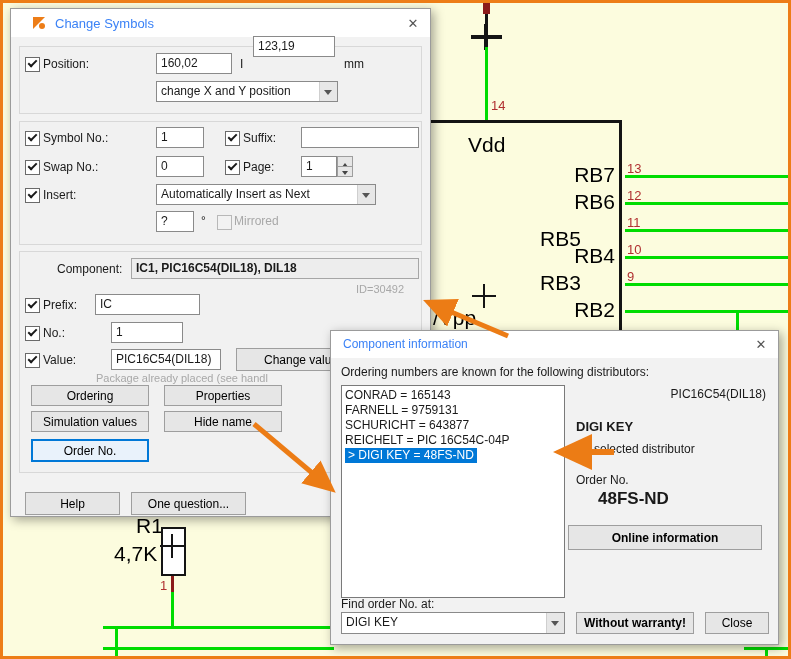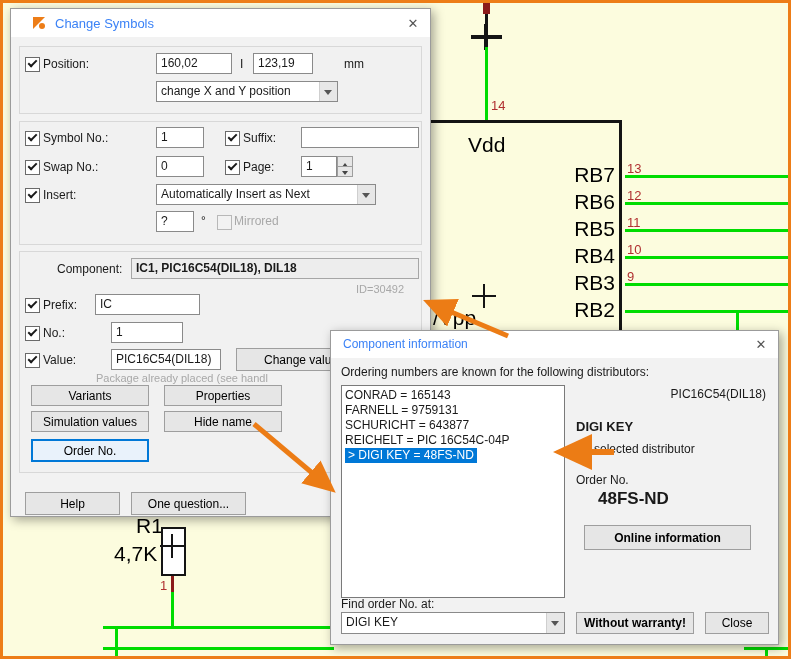--- a/index.html
+++ b/index.html
@@ -70,29 +70,29 @@
     <div class="sch-label" style="left:468px;top:133px">Vdd</div>
 
     <div class="sch-label" style="left:540px;top:163px;width:75px;text-align:right">RB7</div>
     <div class="wire" style="left:625px;top:175px;width:163px;height:3px"></div>
     <div class="pin-num" style="left:627px;top:161px">13</div>
 
     <div class="sch-label" style="left:540px;top:190px;width:75px;text-align:right">RB6</div>
     <div class="wire" style="left:625px;top:202px;width:163px;height:3px"></div>
     <div class="pin-num" style="left:627px;top:188px">12</div>
 
-    <div class="sch-label" style="left:540px;top:217px;width:75px;text-align:right">RB5</div>
+    <div class="sch-label" style="left:540px;top:227px;width:75px;">RB5</div>
     <div class="wire" style="left:625px;top:229px;width:163px;height:3px"></div>
     <div class="pin-num" style="left:627px;top:215px">11</div>
 
     <div class="sch-label" style="left:540px;top:244px;width:75px;text-align:right">RB4</div>
     <div class="wire" style="left:625px;top:256px;width:163px;height:3px"></div>
     <div class="pin-num" style="left:627px;top:242px">10</div>
 
-    <div class="sch-label" style="left:540px;top:271px;width:75px;text-align:right">RB3</div>
+    <div class="sch-label" style="left:540px;top:271px;width:75px;text-align:left">RB3</div>
     <div class="wire" style="left:625px;top:283px;width:163px;height:3px"></div>
     <div class="pin-num" style="left:627px;top:269px">9</div>
 
     <div class="sch-label" style="left:540px;top:298px;width:75px;text-align:right">RB2</div>
     <div class="wire" style="left:625px;top:310px;width:163px;height:3px"></div>
     <div class="wire" style="left:736px;top:310px;width:3px;height:22px"></div>
 
     <div class="sch-label" style="left:433px;top:306px">/Vpp</div>
     <div class="blackbar" style="left:472px;top:295px;width:24px;height:2px"></div>
     <div class="blackbar" style="left:483px;top:284px;width:2px;height:24px"></div>
@@ -120,21 +120,21 @@
       </svg>
       <div class="ttext" style="left:44px;top:7px">Change Symbols</div>
       <div class="close">✕</div>
     </div>
 
     <div class="grp" style="left:8px;top:37px;width:403px;height:68px"></div>
     <span class="cb checked" style="left:14px;top:48px"></span>
     <div class="lbl" style="left:32px;top:48px">Position:</div>
     <div class="fld" style="left:145px;top:44px;width:76px">160,02</div>
     <div class="lbl" style="left:229px;top:48px">I</div>
-    <div class="fld" style="left:242px;top:44px;width:60px">123,19</div>
+    <div class="fld" style="left:242px;top:27px;width:82px">123,19</div>
     <div class="lbl" style="left:333px;top:48px">mm</div>
     <div class="combo" style="left:145px;top:72px;width:182px">change X and Y position</div>
 
     <div class="grp" style="left:8px;top:112px;width:403px;height:124px"></div>
     <span class="cb checked" style="left:14px;top:122px"></span>
     <div class="lbl" style="left:32px;top:122px">Symbol No.:</div>
     <div class="fld" style="left:145px;top:118px;width:48px">1</div>
     <span class="cb checked" style="left:214px;top:122px"></span>
     <div class="lbl" style="left:232px;top:122px">Suffix:</div>
     <div class="fld" style="left:290px;top:118px;width:118px"></div>
@@ -172,21 +172,21 @@
     <div class="lbl" style="left:32px;top:317px">No.:</div>
     <div class="fld" style="left:100px;top:313px;width:72px">1</div>
 
     <span class="cb checked" style="left:14px;top:344px"></span>
     <div class="lbl" style="left:32px;top:344px">Value:</div>
     <div class="fld" style="left:100px;top:340px;width:110px">PIC16C54(DIL18)</div>
     <button class="btn" style="left:225px;top:339px;width:130px;height:23px">Change value</button>
 
     <div class="lbl gray small" style="left:85px;top:363px">Package already placed (see handl</div>
 
-    <button class="btn" style="left:20px;top:376px;width:118px;height:21px">Variants</button>
+    <button class="btn" style="left:20px;top:376px;width:118px;height:21px">Ordering</button>
     <button class="btn" style="left:153px;top:376px;width:118px;height:21px">Properties</button>
     <button class="btn" style="left:20px;top:402px;width:118px;height:21px">Simulation values</button>
     <button class="btn" style="left:153px;top:402px;width:118px;height:21px">Hide name</button>
     <button class="btn focus" style="left:20px;top:430px;width:118px;height:23px">Order No.</button>
 
     <button class="btn" style="left:14px;top:483px;width:95px;height:23px">Help</button>
     <button class="btn" style="left:120px;top:483px;width:115px;height:23px">One question...</button>
   </div>
 
   <div class="dlg" style="left:330px;top:330px;width:449px;height:315px;z-index:20">
@@ -204,21 +204,21 @@
       <div class="li">REICHELT = PIC 16C54C-04P</div>
       <div class="li"><span class="sel">&gt; DIGI KEY = 48FS-ND</span></div>
     </div>
 
     <div class="lbl" style="right:12px;top:56px;text-align:right">PIC16C54(DIL18)</div>
     <div class="lbl" style="left:245px;top:88px;font-size:13px;font-weight:bold">DIGI KEY</div>
     <span class="cb checked" style="left:245px;top:112px"></span>
     <div class="lbl" style="left:263px;top:111px">selected distributor</div>
     <div class="lbl" style="left:245px;top:142px">Order No.</div>
     <div class="big-order" style="left:267px;top:158px">48FS-ND</div>
-    <button class="btn bold" style="left:253px;top:194px;width:167px;height:25px">Online information</button>
+    <button class="btn bold" style="left:237px;top:194px;width:194px;height:25px">Online information</button>
 
     <div class="lbl" style="left:10px;top:266px">Find order No. at:</div>
     <div class="combo" style="left:10px;top:281px;width:224px;height:22px">DIGI KEY</div>
     <button class="btn bold" style="left:245px;top:281px;width:118px;height:22px">Without warranty!</button>
     <button class="btn" style="left:374px;top:281px;width:64px;height:22px">Close</button>
   </div>
 
   <svg class="arrows" width="791" height="659" viewBox="0 0 791 659">
     <defs>
       <marker id="ah" markerWidth="7" markerHeight="7" refX="5" refY="3" orient="auto">

